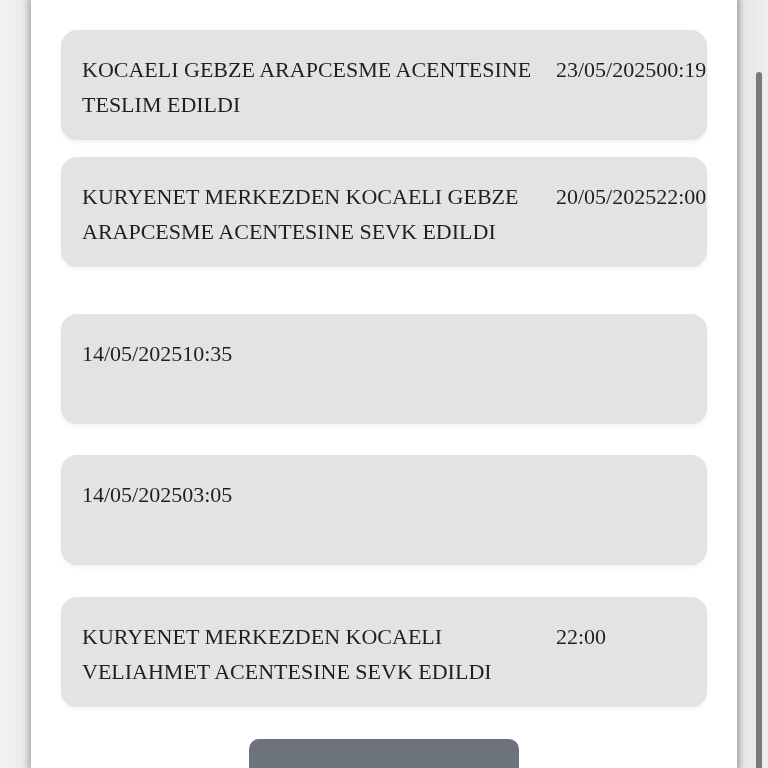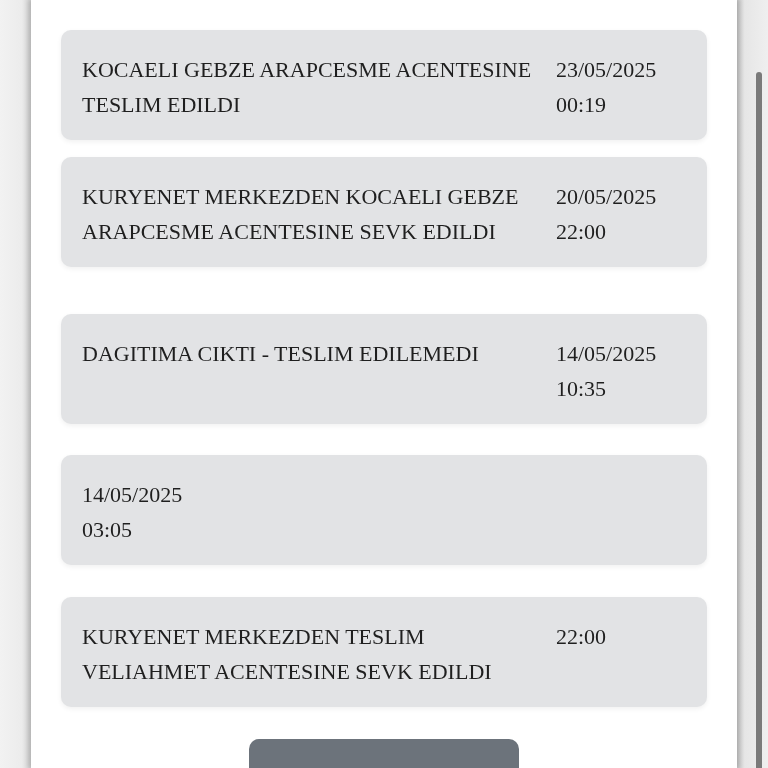--- a/index.html
+++ b/index.html
@@ -46,36 +46,36 @@
       height: 700px;
       background: #7a7a7a;
       border-radius: 3px;
     }
     .card {
       position: absolute;
       left: 61px;
       width: 646px;
       height: 110px;
       background: #e2e3e5;
-      border-radius: 10px;
+      border-radius: 16px;
       box-shadow: 0 2px 5px rgba(0,0,0,0.06);
       box-sizing: border-box;
       padding: 22px 0 0 21px;
       display: flex;
       color: #1f1f1f;
       font-size: 22px;
       line-height: 35px;
     }
     .card .desc {
       width: 474px;
       flex: 0 0 474px;
     }
     .card .when {
       display: flex;
-      flex-direction: column;
+      flex-direction: row;
     }
     .action-button {
       position: absolute;
       left: 249px;
       top: 739px;
       width: 270px;
       height: 60px;
       background: #6c737b;
       border-radius: 10px;
       color: #ffffff;
@@ -105,36 +105,35 @@
 
 <div class="card" style="top:157px;">
   <div class="desc">KURYENET MERKEZDEN KOCAELI GEBZE ARAPCESME ACENTESINE SEVK EDILDI</div>
   <div class="when">
     <span>20/05/2025</span>
     <span>22:00</span>
   </div>
 </div>
 
 <div class="card" style="top:314px;">
-  <div class="desc">DAGITIMA CIKTI - TESLIM EDILEMEDI</div>
   <div class="when">
     <span>14/05/2025</span>
     <span>10:35</span>
   </div>
 </div>
 
 <div class="card" style="top:455px;">
   <div class="when">
     <span>14/05/2025</span>
     <span>03:05</span>
   </div>
 </div>
 
 <div class="card" style="top:597px;">
-  <div class="desc">KURYENET MERKEZDEN TESLIM VELIAHMET ACENTESINE SEVK EDILDI</div>
+  <div class="desc">KURYENET MERKEZDEN KOCAELI VELIAHMET ACENTESINE SEVK EDILDI</div>
   <div class="when">
     <span>22:00</span>
   </div>
 </div>
 
 <button class="action-button">Hesabıma Giriş</button>
 
 <div class="scroll-thumb"></div>
 
 </body></html>

